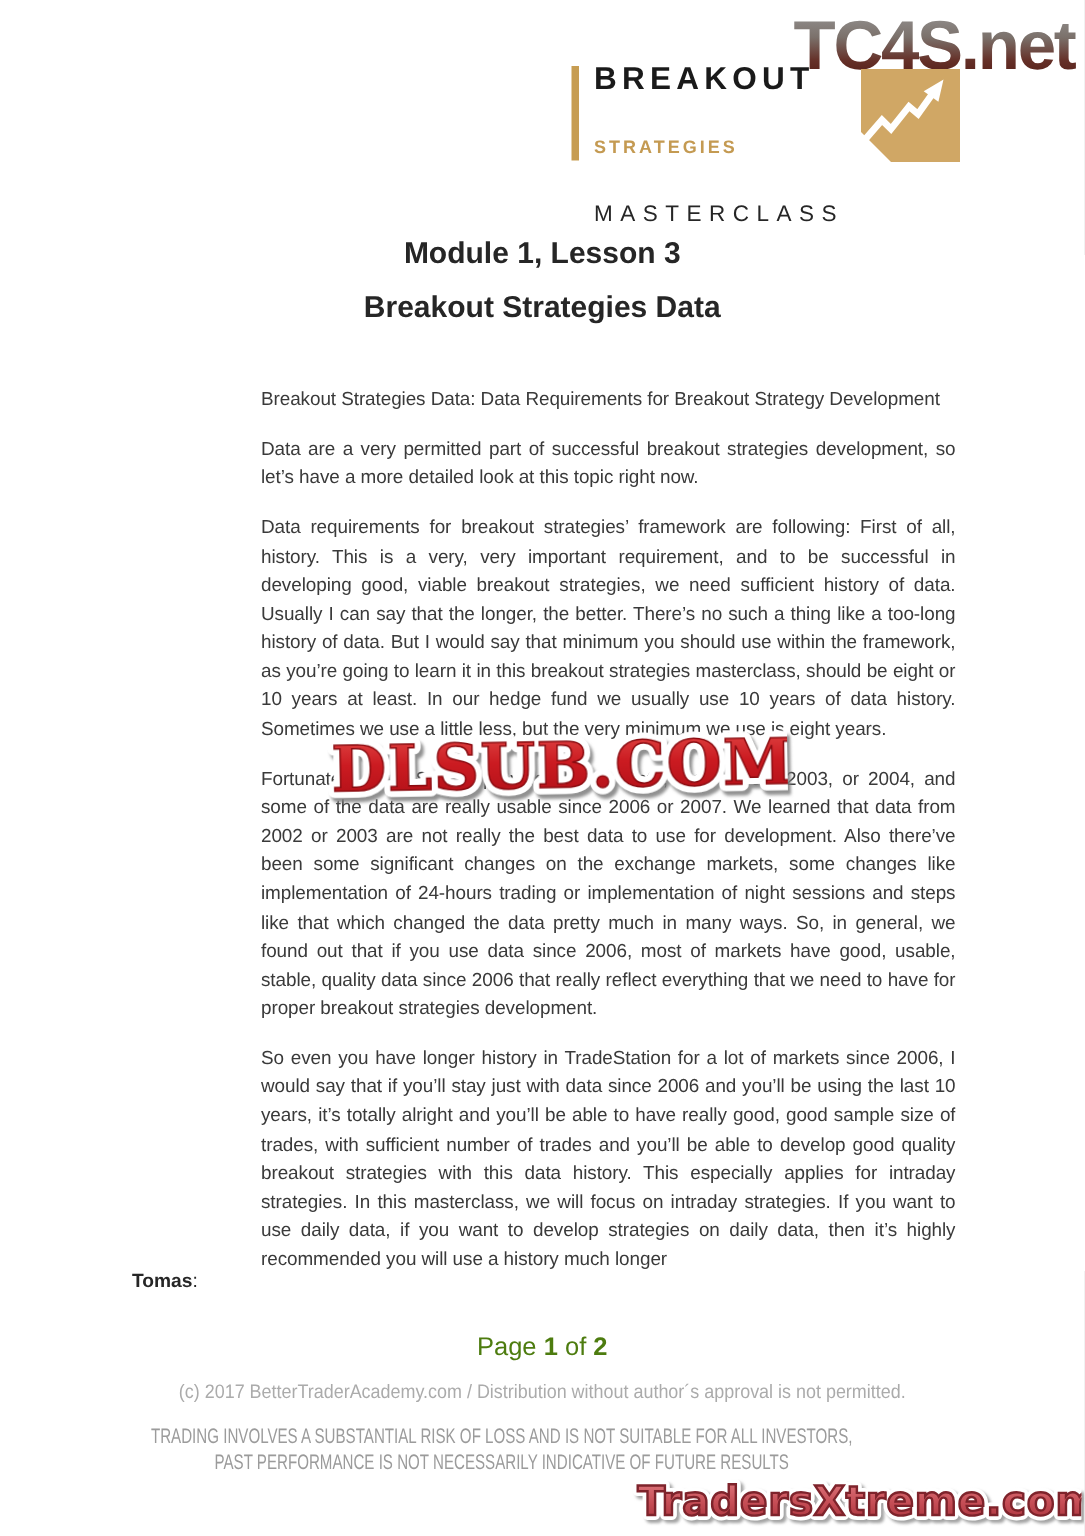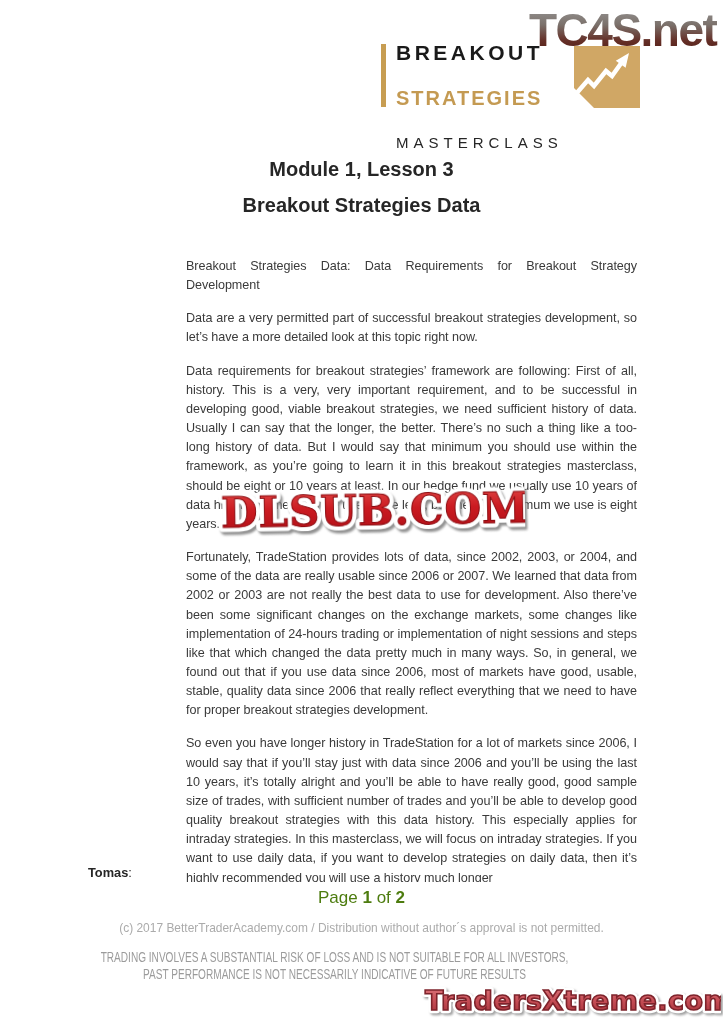--- a/index.html
+++ b/index.html
@@ -11,35 +11,35 @@
   }
 
   
   .tc4s-wrap { position:absolute; top:4px; right:0; width:196px; height:52px; }
 
   
   .logo { position:absolute; left:381px; top:42px; display:flex; align-items:flex-start; }
   .logo-bar { width:5px; height:63px; background:#c79d52; margin-right:10px; margin-top:2px; }
   .logo-text { display:flex; flex-direction:column; width:172px;gap:24px; }
   .logo-line1 { font-size:21px; font-weight:bold; letter-spacing:3.5px; color:#1a1a1a; line-height:22px; white-space:nowrap; }
-  .logo-line2 { font-size:20px; font-weight:bold; letter-spacing:2px; color:#c49a52; line-height:21px; white-space:nowrap; }
+  .logo-line2 { font-size:12px; font-weight:bold; letter-spacing:2px; color:#c49a52; line-height:21px; white-space:nowrap; }
   .logo-line3 { font-size:15px; font-weight:400; letter-spacing:5px; color:#262626; line-height:19px; white-space:nowrap; }
   .logo-square { margin-left:6px; margin-top:4px; }
 
   
   .titles { position:absolute; top:159px; left:0; width:723px; text-align:center; color:#262626; }
   .title-line { font-size:20px; font-weight:bold; line-height:20px; }
   .title-line + .title-line { margin-top:16px; }
 
   
   .transcript { position:absolute; top:257px; left:88px; width:549px; display:flex;align-items:flex-end; }
   .speaker-col { width:86px; flex:0 0 86px; font-size:12.8px; line-height:19.15px; color:#262626; }
   .speaker-name { font-weight:bold; }
   .body-col { width:463px; max-height:625px; overflow:hidden; font-size:12.6px; line-height:19.15px;
-              text-align:justify; color:#3a3a3a; letter-spacing:-0.05px;margin-left:12px; }
+              text-align:justify; color:#3a3a3a; letter-spacing:-0.05px; }
   .body-col p { margin:0 0 14px 0; }
 
   
   .dlsub-wrap { position:absolute; left:213px; top:479px; width:312px; height:64px;
                 transform:rotate(-1deg);
                 filter:drop-shadow(2px 3px 1px rgba(125,125,125,0.85)); }
 
   
   .pagenum { position:absolute; top:888px; left:0; width:723px; text-align:center;
              font-size:17px; color:#4d7c0f; }

